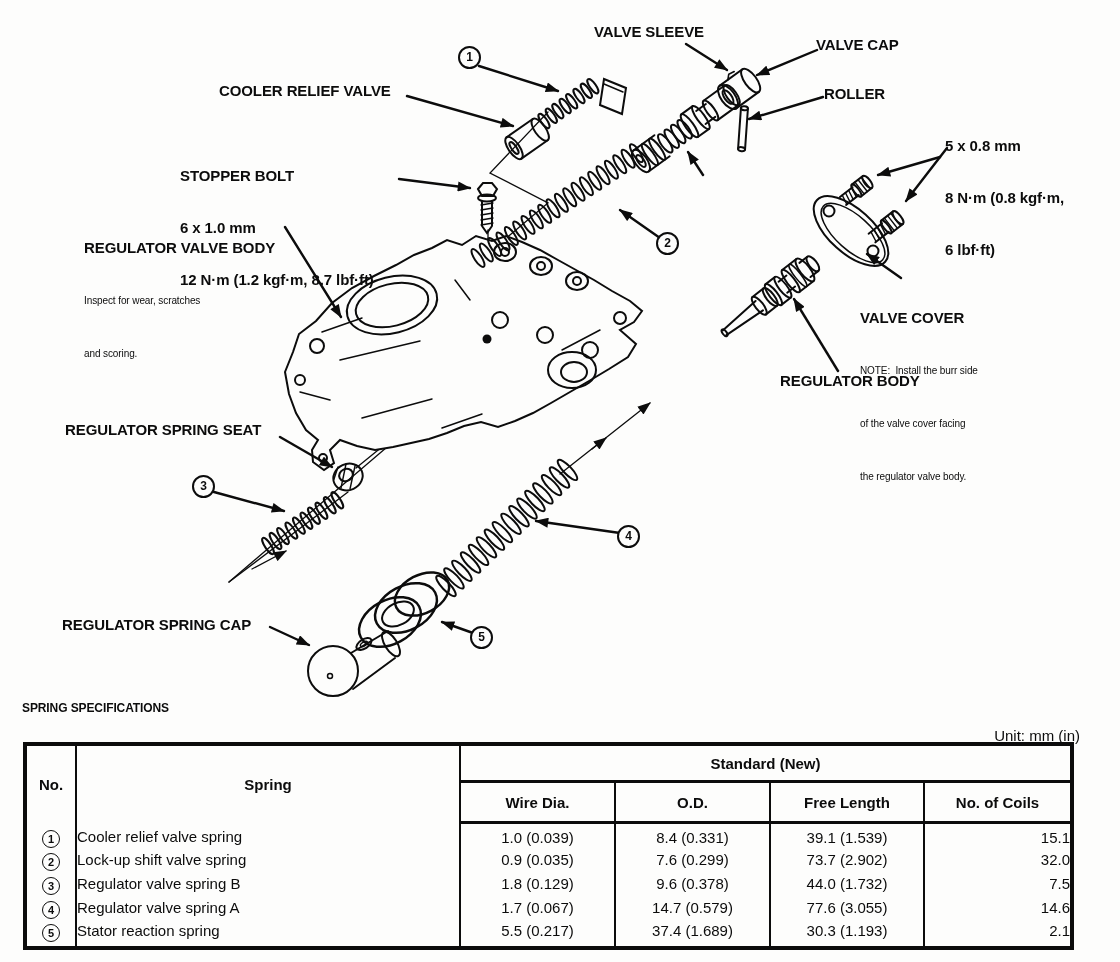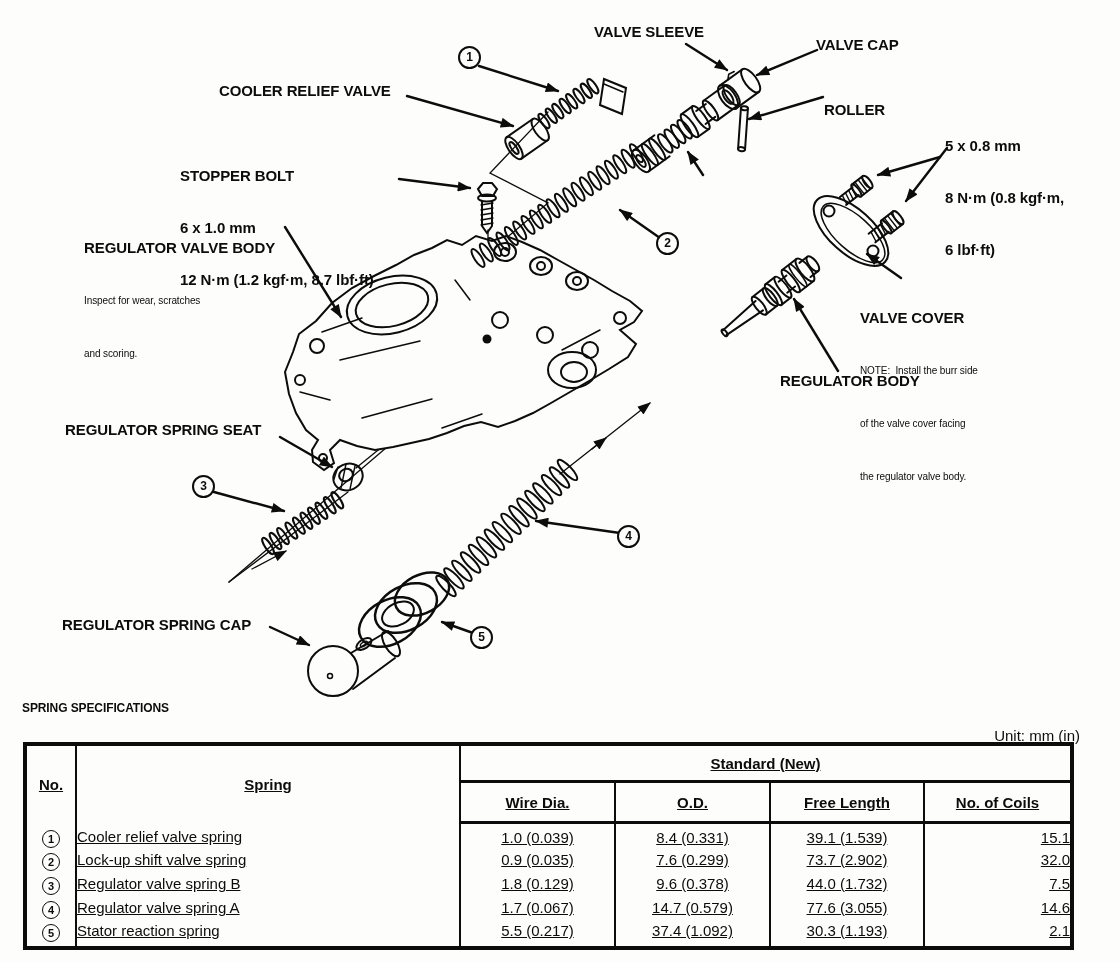--- a/index.html
+++ b/index.html
@@ -12,21 +12,21 @@
   .note{font-weight:normal;font-size:10px;line-height:21px;white-space:pre;}
   .ttl{line-height:20px;}
   .callout{position:absolute;width:19px;height:19px;border:2px solid #0c0c0c;border-radius:50%;
            text-align:center;font:bold 12px/19px "Liberation Sans","DejaVu Sans",sans-serif;
            background:#fdfdfc;}
   .heading{position:absolute;left:22px;top:701px;font-weight:bold;font-size:12px;letter-spacing:-0.1px;}
   .unit{position:absolute;left:960px;top:727px;width:120px;text-align:right;font-size:15px;}
   table.spec{position:absolute;left:23px;top:742px;width:1047px;border-collapse:collapse;
              table-layout:fixed;font-size:15px;color:#0c0c0c;border:4px solid #0c0c0c;}
   table.spec th,table.spec td{border-left:2px solid #0c0c0c;border-right:2px solid #0c0c0c;
-             padding:0;overflow:hidden;white-space:nowrap;text-decoration:underline;}
+             padding:0;overflow:hidden;white-space:nowrap;}
   table.spec thead th{font-weight:bold;text-align:center;}
   table.spec thead tr.r1 th{height:34px;}
   table.spec thead tr.r2 th{height:38px;border-bottom:3px solid #0c0c0c;}
   th.std{border-bottom:3px solid #0c0c0c;}
   table.spec tbody tr{height:24px;}
   table.spec tbody tr:first-child td{padding-top:3px;}
   table.spec tbody tr:last-child td{padding-bottom:4px;}
   td.cno{text-align:center;}
   td.cname{text-align:left;padding-left:13px;}
   td.cnum{text-align:center;}
@@ -294,21 +294,21 @@
     <line x1="660" y1="238" x2="620" y2="210" marker-end="url(#ah)"></line>
     <line x1="214" y1="492" x2="284" y2="511" marker-end="url(#ah)"></line>
     <line x1="620" y1="533" x2="536" y2="521" marker-end="url(#ah)"></line>
     <line x1="473" y1="633" x2="442" y2="622" marker-end="url(#ah)"></line>
   </g>
 </svg>
 
 <div class="lbl" style="left:594px;top:24px;">VALVE SLEEVE</div>
 <div class="lbl" style="left:816px;top:37px;">VALVE CAP</div>
 <div class="lbl" style="left:219px;top:83px;">COOLER RELIEF VALVE</div>
-<div class="lbl" style="left:824px;top:102px;">ROLLER</div>
+<div class="lbl" style="left:824px;top:86px;">ROLLER</div>
 
 <div class="lbl" style="left:945px;top:104px;">
   <div class="ln">5 x 0.8 mm</div>
   <div class="ln">8 N·m (0.8 kgf·m,</div>
   <div class="ln">6 lbf·ft)</div>
 </div>
 
 <div class="lbl" style="left:180px;top:134px;">
   <div class="ln">STOPPER BOLT</div>
   <div class="ln">6 x 1.0 mm</div>
@@ -394,20 +394,20 @@
       <td class="cname">Regulator valve spring A</td>
       <td class="cnum">1.7 (0.067)</td>
       <td class="cnum">14.7 (0.579)</td>
       <td class="cnum">77.6 (3.055)</td>
       <td class="ccoil">14.6</td>
     </tr>
     <tr>
       <td class="cno"><span class="circ">5</span></td>
       <td class="cname">Stator reaction spring</td>
       <td class="cnum">5.5 (0.217)</td>
-      <td class="cnum">37.4 (1.092)</td>
+      <td class="cnum">37.4 (1.689)</td>
       <td class="cnum">30.3 (1.193)</td>
       <td class="ccoil">2.1</td>
     </tr>
   </tbody>
 </table>
 
 </div>
 
 </body></html>

